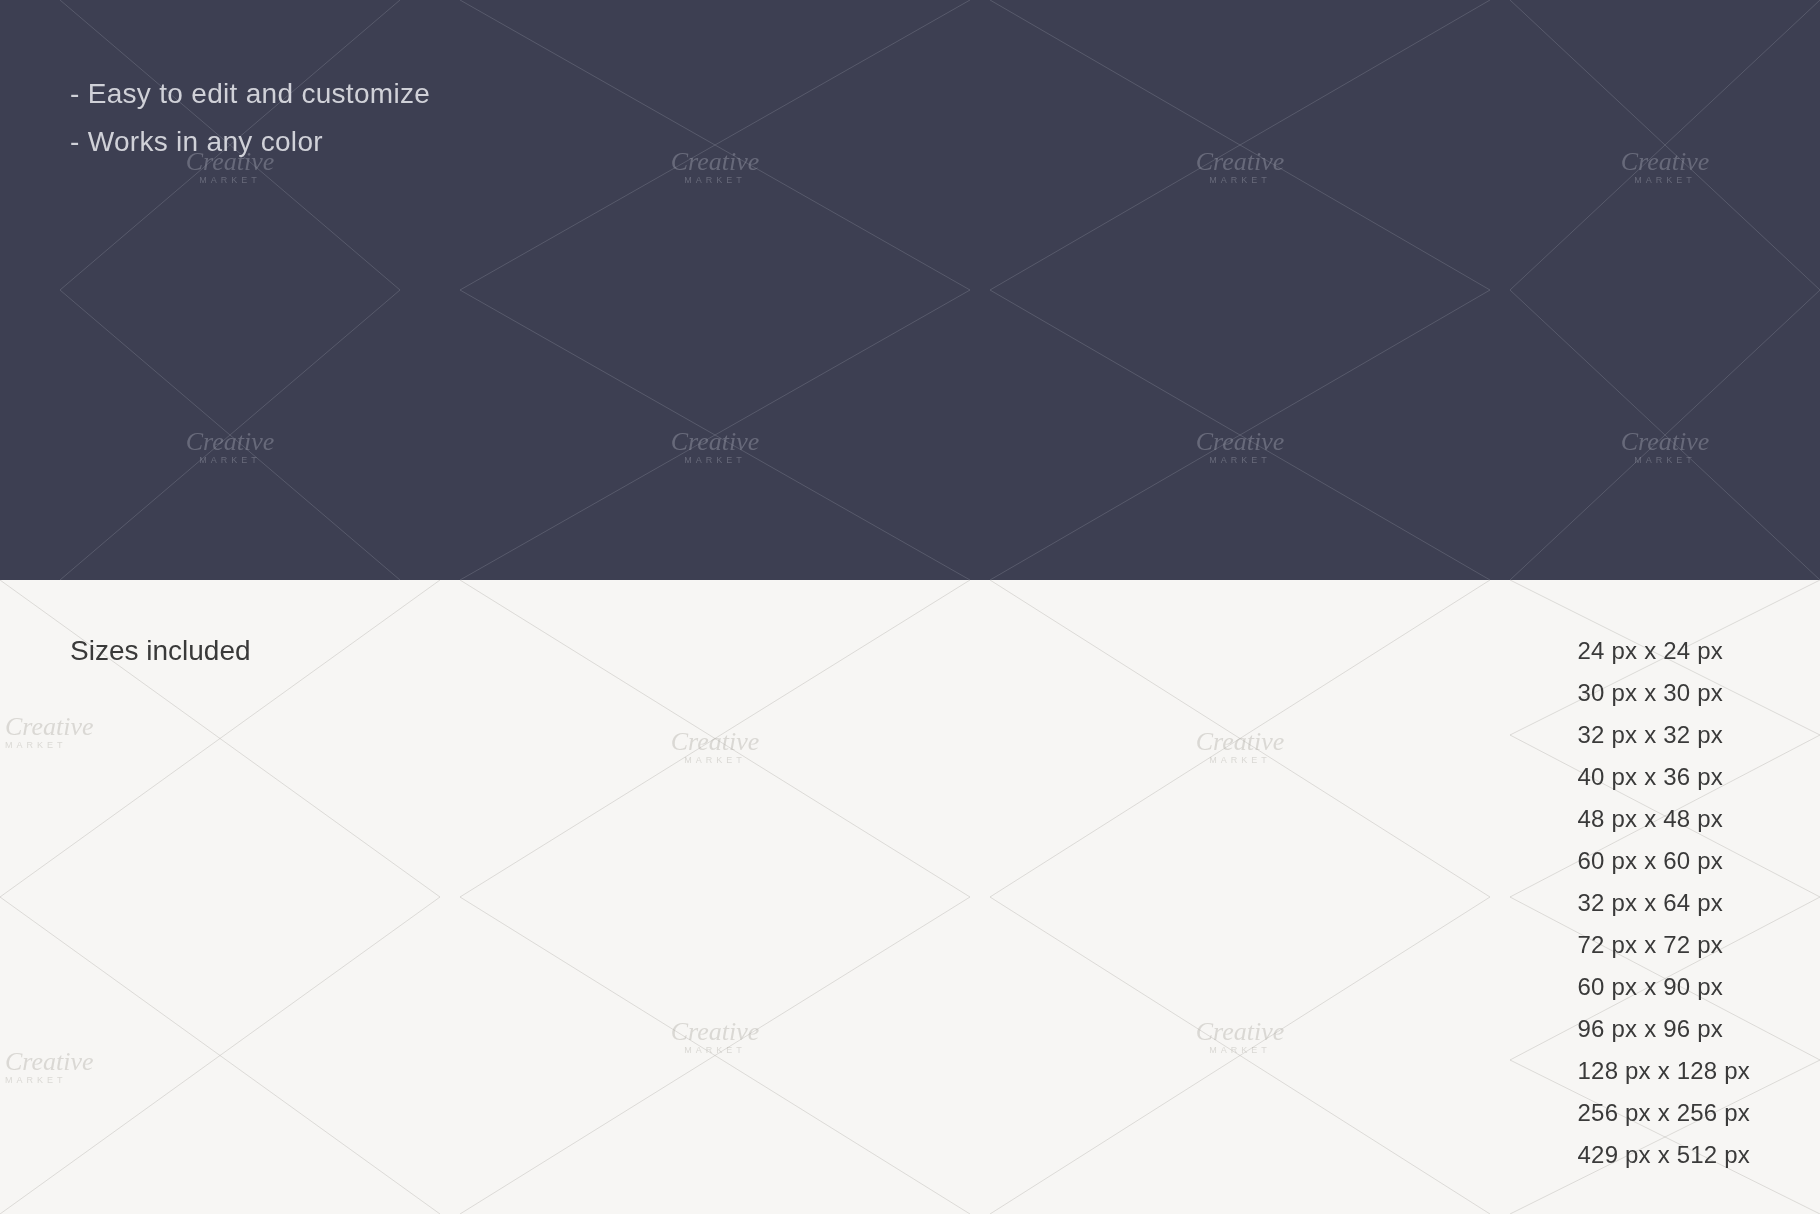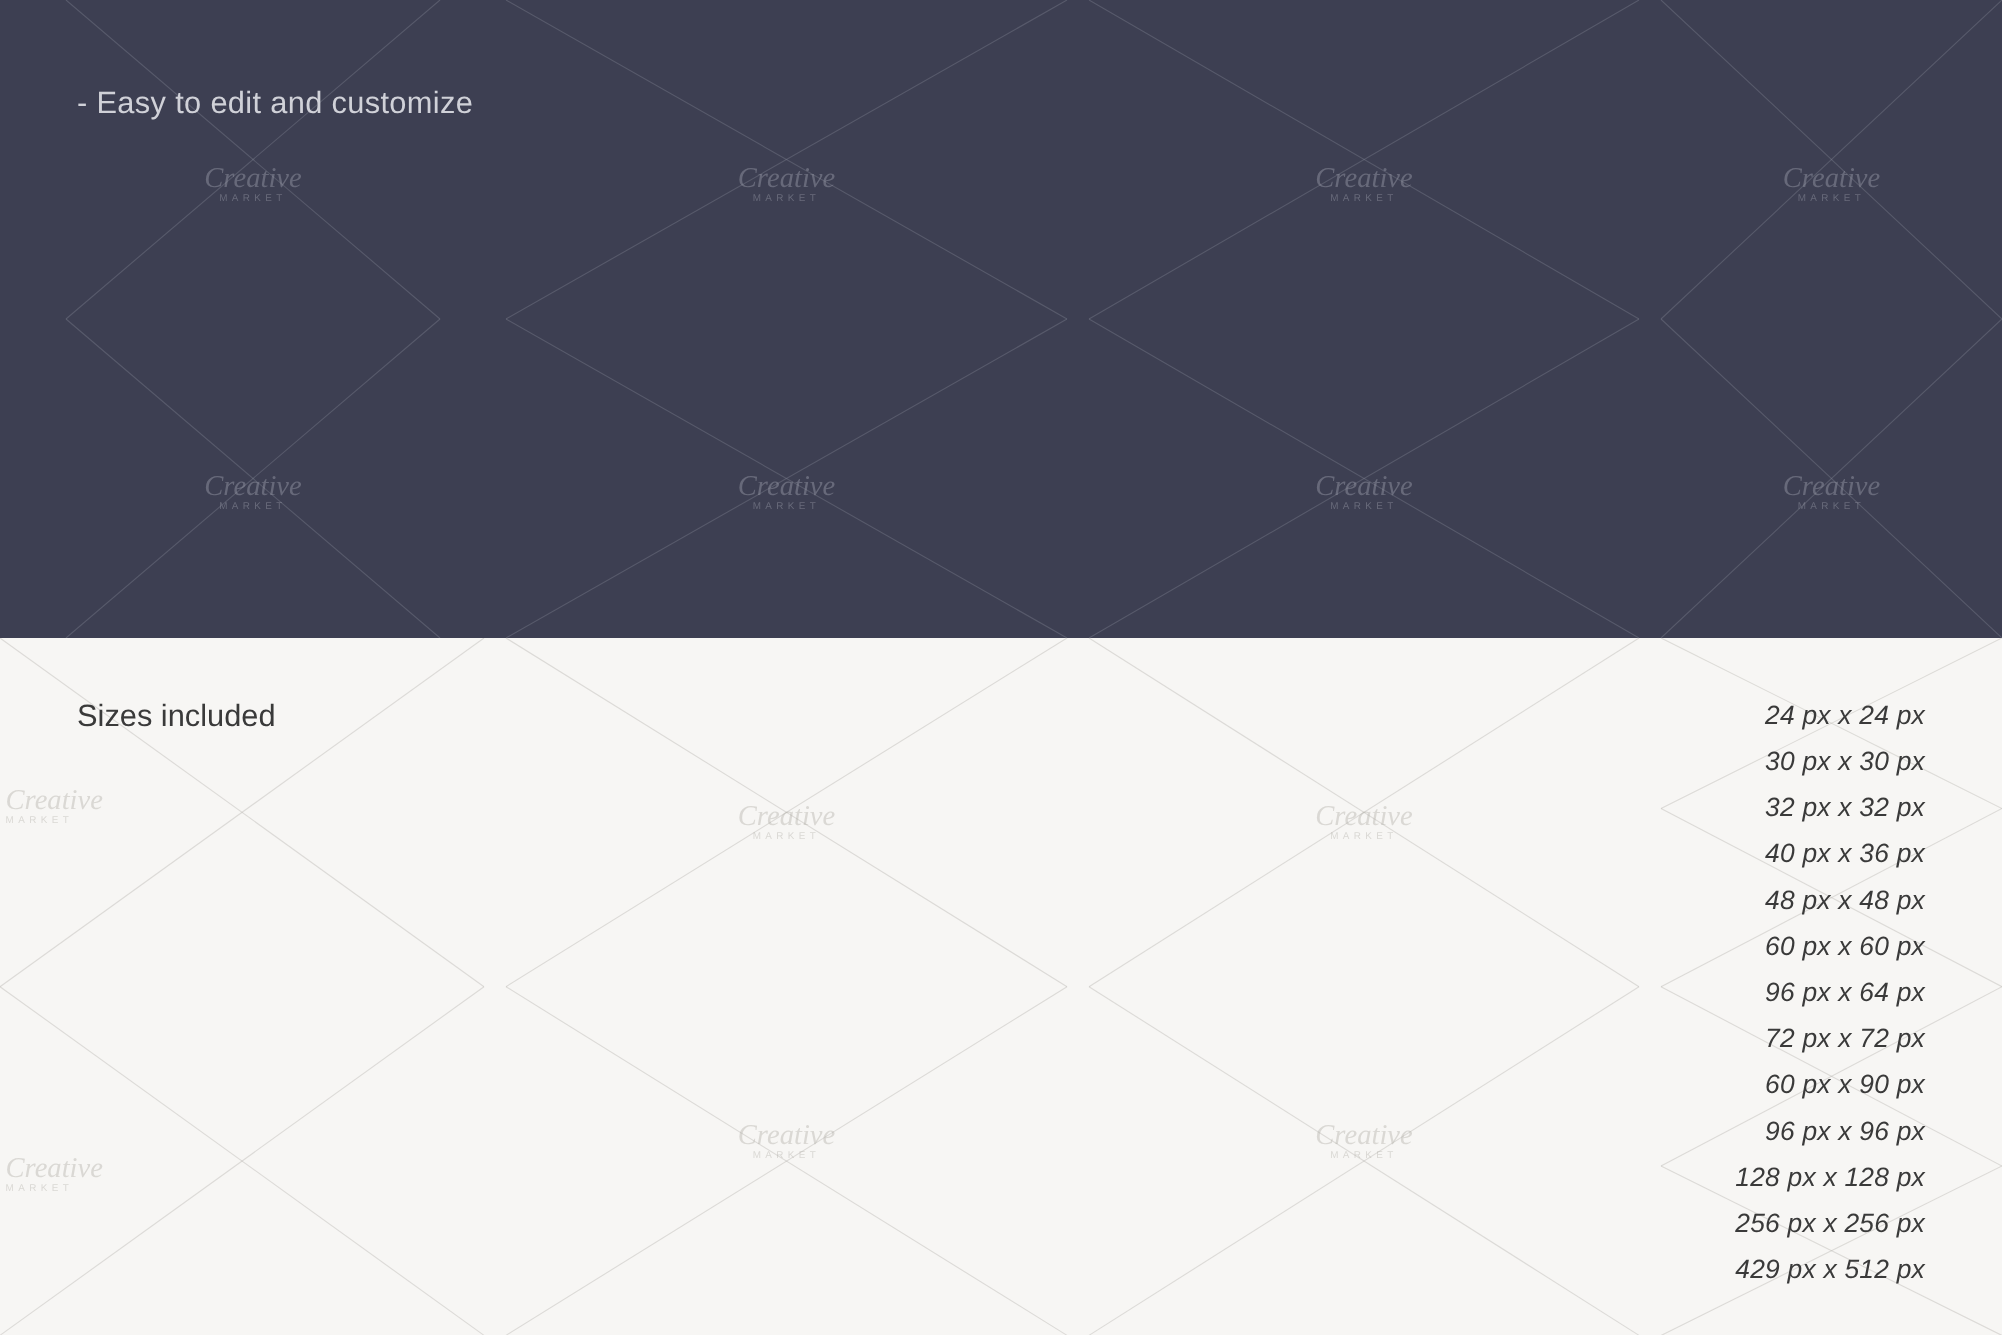--- a/index.html
+++ b/index.html
@@ -57,22 +57,21 @@
       font-size: 28px;
       font-weight: 400;
       color: #3a3a3a;
     }
 
     .sizes-list {
       position: absolute;
       top: 50px;
       right: 70px;
       z-index: 10;
-      text-align: right;
-      font-style: italic;
+      text-align: left;
     }
 
     .sizes-list p {
       font-family: 'Helvetica Neue', Helvetica, Arial, sans-serif;
       font-size: 24px;
       color: #3a3a3a;
       font-weight: 300;
       line-height: 1.75;
       letter-spacing: 0.2px;
     }
@@ -131,20 +130,21 @@
     <line class="wm-line" x1="1510" y1="290" x2="1820" y2="580"></line>
     <line class="wm-line" x1="1820" y1="290" x2="1510" y2="580"></line>
     <text class="wm-brand" x="1665" y="170" text-anchor="middle">Creative</text>
     <text class="wm-sub" x="1665" y="183" text-anchor="middle">MARKET</text>
     <text class="wm-brand" x="1665" y="450" text-anchor="middle">Creative</text>
     <text class="wm-sub" x="1665" y="463" text-anchor="middle">MARKET</text>
   </svg>
 
   <div class="feature-list">
     <p>- Easy to edit and customize</p>
+    <p>- Works in any color</p>
   </div>
 </div>
 
 <div class="bottom-section">
 
   <svg class="pattern-svg" viewBox="0 0 1820 634" preserveAspectRatio="xMidYMid slice" xmlns="http://www.w3.org/2000/svg">
     <style>
       .wm-line-lt { stroke: rgba(180,178,172,0.4); stroke-width: 1; }
       .wm-brand-lt { font-family: Palatino,'Book Antiqua',serif; font-style:italic; font-size:26px; fill:rgba(175,172,165,0.4); }
       .wm-sub-lt { font-family: Arial,sans-serif; font-size:9px; fill:rgba(175,172,165,0.4); letter-spacing:4px; }
@@ -191,21 +191,21 @@
     <span>Sizes included</span>
   </div>
 
   <div class="sizes-list">
     <p>24 px x 24 px</p>
     <p>30 px x 30 px</p>
     <p>32 px x 32 px</p>
     <p>40 px x 36 px</p>
     <p>48 px x 48 px</p>
     <p>60 px x 60 px</p>
-    <p>96 px x 64 px</p>
+    <p>32 px x 64 px</p>
     <p>72 px x 72 px</p>
     <p>60 px x 90 px</p>
     <p>96 px x 96 px</p>
     <p>128 px x 128 px</p>
     <p>256 px x 256 px</p>
     <p>429 px x 512 px</p>
   </div>
 </div>
 
 </body></html>

